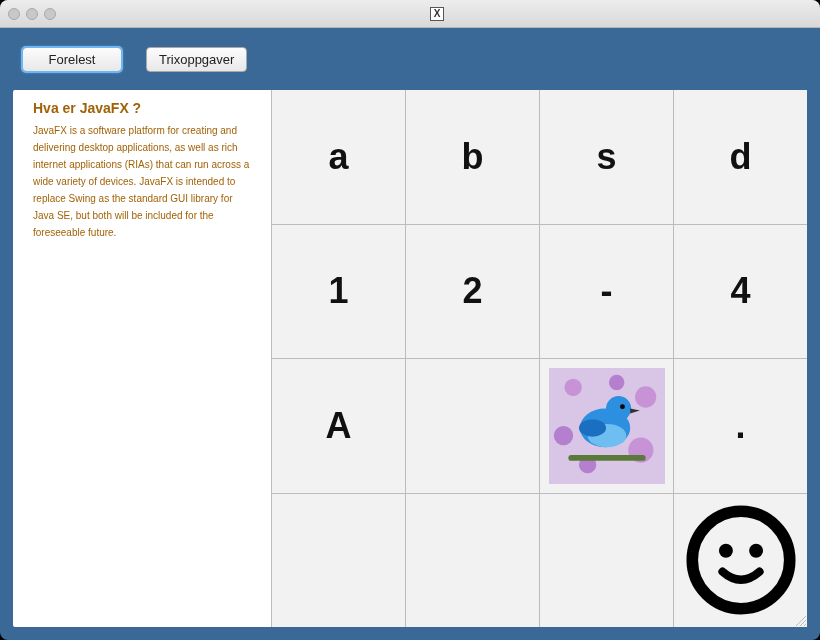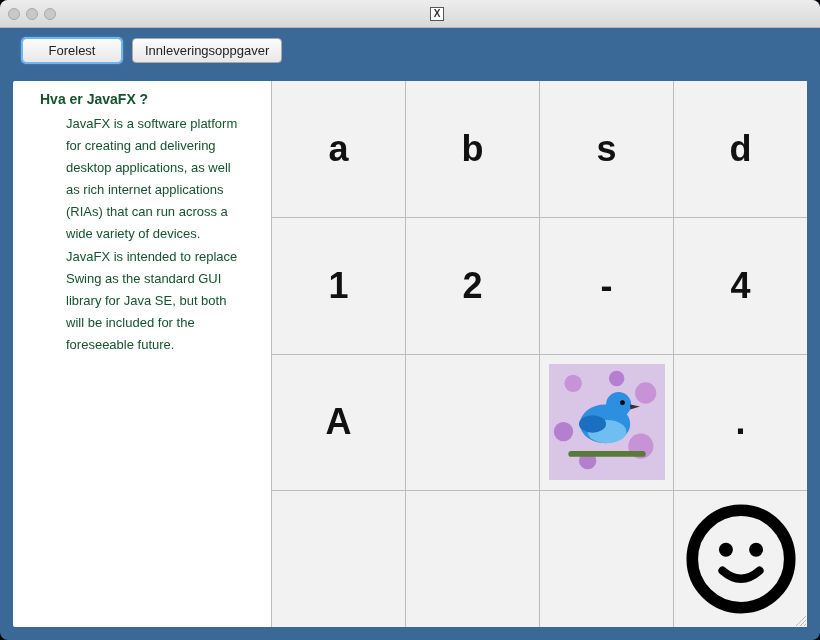--- a/index.html
+++ b/index.html
@@ -52,22 +52,22 @@
       align-items: center;
       justify-content: center;
       font-size: 10px;
       font-weight: bold;
       line-height: 1;
       color: #333;
       background: #fff;
     }
     .toolbar {
       display: flex;
-      gap: 10px;
-      padding: 10px 22px 18px 22px;
+      gap: 24px;
+      padding: 19px 22px 18px 22px;
     }
     .btn {
       background: linear-gradient(#fcfcfc, #e8e8e8);
       border: 1px solid #a9a9a9;
       border-radius: 4px;
       padding: 4px 12px;
       font-size: 13px;
       color: #222;
       min-width: 100px;
       text-align: center;
@@ -80,33 +80,32 @@
     }
     .content {
       flex: 1;
       display: flex;
       background: #fff;
       margin: 0 13px 13px 13px;
       border-radius: 2px;
     }
     .sidebar {
       width: 258px;
-      padding: 10px 27px;
+      padding: 10px 20px;
       font-size: 14px;
-      color: #14532d;
+      color: #a16207;
     }
     .sidebar h3 {
       font-size: 14px;
       font-weight: bold;
       margin-bottom: 6px;
     }
     .sidebar p {
       line-height: 1.7;
-      font-size: 13px;
-      margin-left: 26px;
+      font-size: 10px;
     }
     .grid {
       flex: 1;
       display: grid;
       grid-template-columns: repeat(4, 1fr);
       grid-template-rows: repeat(4, 1fr);
       background: #bcbcbc;
       gap: 1px;
       border-left: 1px solid #bcbcbc;
     }
@@ -147,21 +146,21 @@
     <div class="traffic-dot"></div>
     <div class="traffic-dot"></div>
     <div class="traffic-dot"></div>
     <div class="title-center">
       <span class="x-icon">X</span>
     </div>
   </div>
 
   <div class="toolbar">
     <button class="btn focused">Forelest</button>
-    <button class="btn">Innleveringsoppgaver</button>
+    <button class="btn">Trixoppgaver</button>
   </div>
 
   <div class="content">
     <div class="sidebar">
       <h3>Hva er JavaFX ?</h3>
       <p>JavaFX is a software platform for creating and delivering desktop applications, as well as rich internet applications (RIAs) that can run across a wide variety of devices. JavaFX is intended to replace Swing as the standard GUI library for Java SE, but both will be included for the foreseeable future.</p>
     </div>
 
     <div class="grid">
       <div class="cell">a</div>

